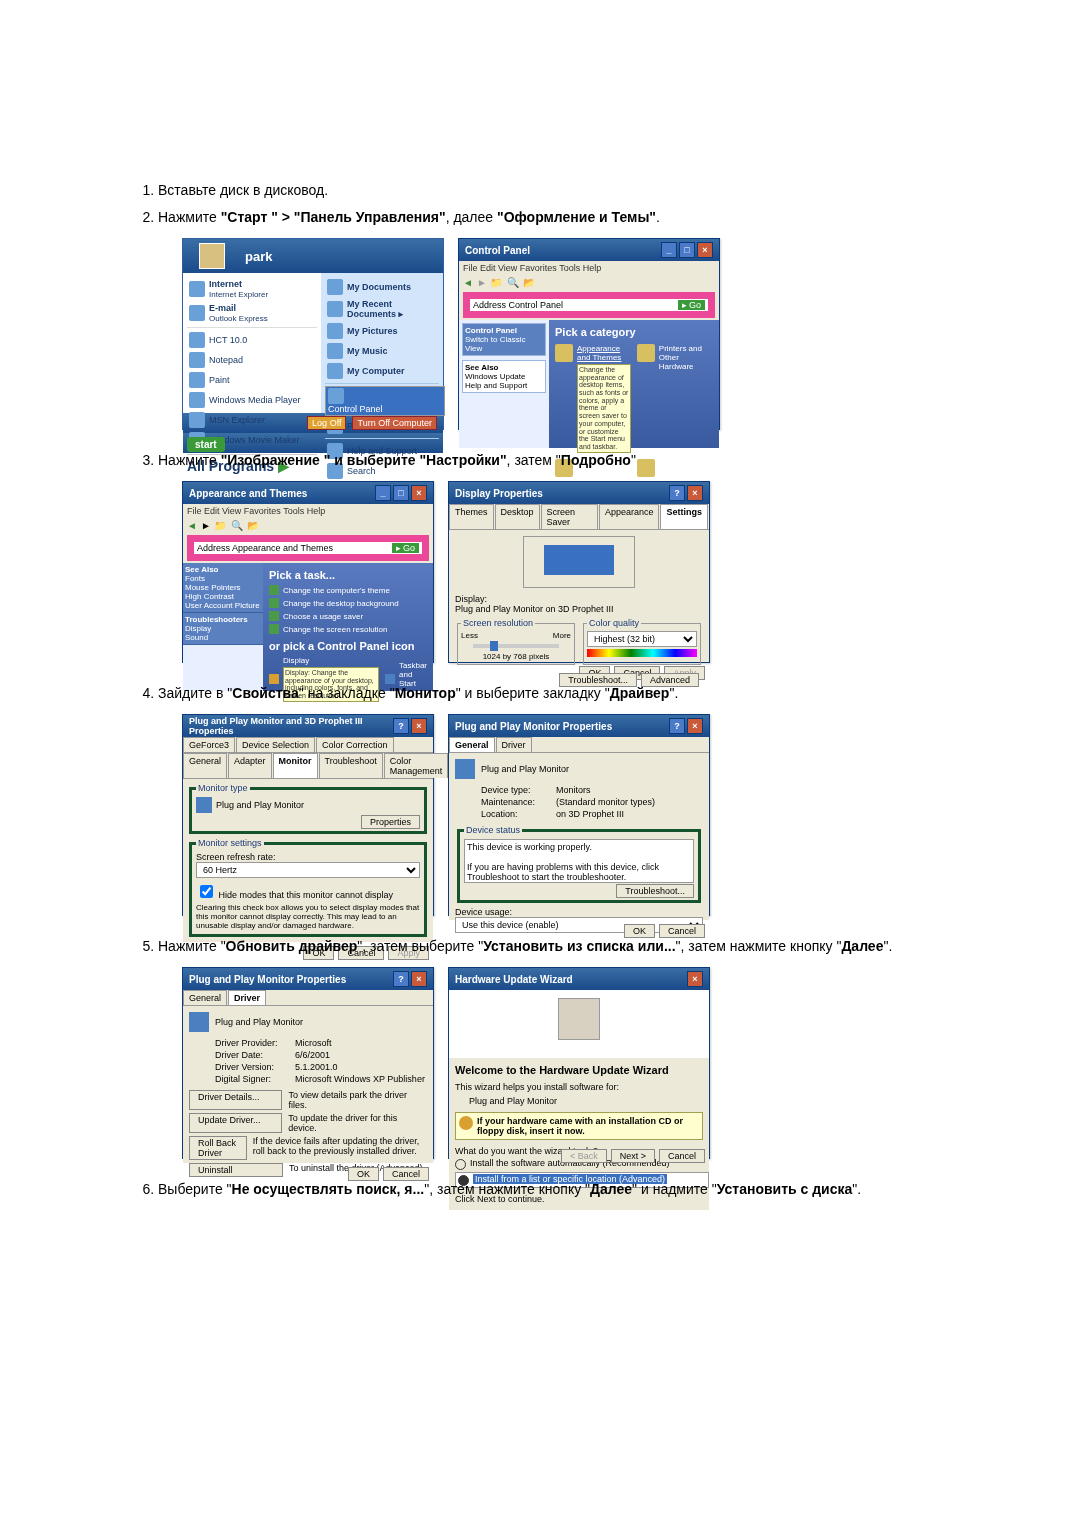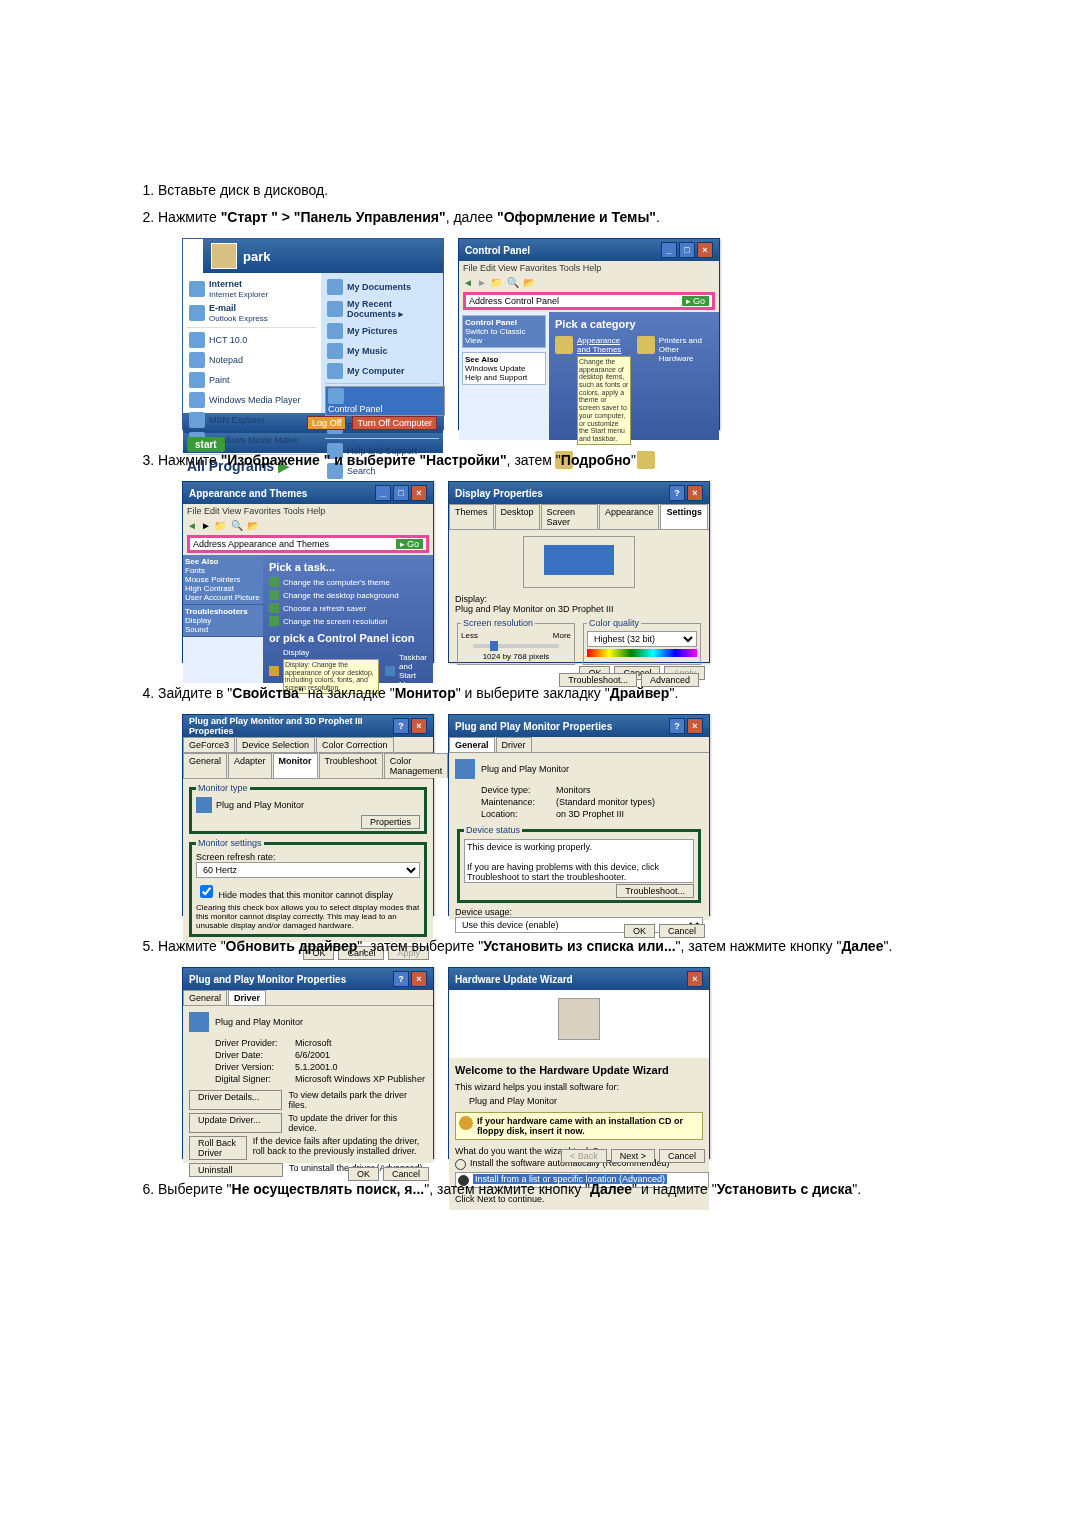--- a/index.html
+++ b/index.html
@@ -42,25 +42,25 @@
     justify-content: space-between;
     align-items: center;
     font-weight: bold;
     height: 16px;
   }
   .tbtns { display:flex; gap:2px;}
   .tbtn { width:14px; height:14px; background:#4a7ac8; border:1px solid #0a3a7a; color:#fff; font-size:9px; display:flex;align-items:center;justify-content:center;}
   .tbtn.close { background:#c95a3a;}
   .menubar { background:#ece9d8; padding:2px 4px; color:#333; font-size:9px;}
   .toolbar { background:#ece9d8; padding:2px 4px; display:flex; gap:4px; align-items:center;}
-  .addrbar { background:#fff; border:3px solid #ec4899; margin:2px 4px; padding:1px 3px; font-size:9px; display:flex; justify-content:space-between;}
+  .addrbar { background:#fff; border:7px solid #ec4899; margin:2px 4px; padding:1px 3px; font-size:9px; display:flex; justify-content:space-between;}
 
   
   .startwin { width:260px; height:190px; background:#fff; border:1px solid #3060a0;}
-  .startheader { background:linear-gradient(#3a6ea5,#1a4a8a); color:#fff; padding:4px 8px; font-weight:bold; font-size:13px; display:flex; align-items:center; gap:6px;margin-left:20px;}
+  .startheader { background:linear-gradient(#3a6ea5,#1a4a8a); color:#fff; padding:4px 16px; font-weight:bold; font-size:13px; display:flex; align-items:center; gap:20px;}
   .startheader .av { width:24px; height:24px; background:#d8c080; border:1px solid #fff;}
   .startbody { display:flex; height:140px;}
   .startleft { flex:0 0 130px; background:#fff; padding:4px;}
   .startright { flex:1; background:#d3e5fa; padding:4px;}
   .stitem { display:flex; align-items:center; gap:4px; padding:2px 2px; font-size:9px; color:#1a3a6a;}
   .stitem .ic { width:16px; height:16px; background:#6aa0d8; border-radius:2px; flex:0 0 16px;}
   .stitem.sel { background:#3a70c0; color:#fff;}
   .allp { border-top:1px solid #ccc; margin-top:4px; padding-top:3px; font-weight:bold; color:#1a3a6a; display:flex; align-items:center; gap:4px;}
   .startfooter { background:linear-gradient(#3a6ea5,#1a4a8a); padding:3px 6px; display:flex; justify-content:flex-end; gap:6px;}
   .sbtn { background:#c95a3a; color:#fff; font-size:9px; padding:1px 4px; border:1px solid #823;}
@@ -364,21 +364,21 @@
         <div class="task">
                 <div class="chk"></div>
                 <span>Change the computer's theme</span>
               </div>
         <div class="task">
                 <div class="chk"></div>
                 <span>Change the desktop background</span>
               </div>
         <div class="task">
                 <div class="chk"></div>
-                <span>Choose a refresh saver</span>
+                <span>Choose a usage saver</span>
               </div>
         <div class="task">
                 <div class="chk"></div>
                 <span>Change the screen resolution</span>
               </div>
         <h4 style="margin-top:6px;">or pick a Control Panel icon</h4>
         <div style="display:flex;gap:6px;">
           <div class="task">
                   <div class="chk" style="background:#d8a030;"></div>
                   <div><span>Display</span>

